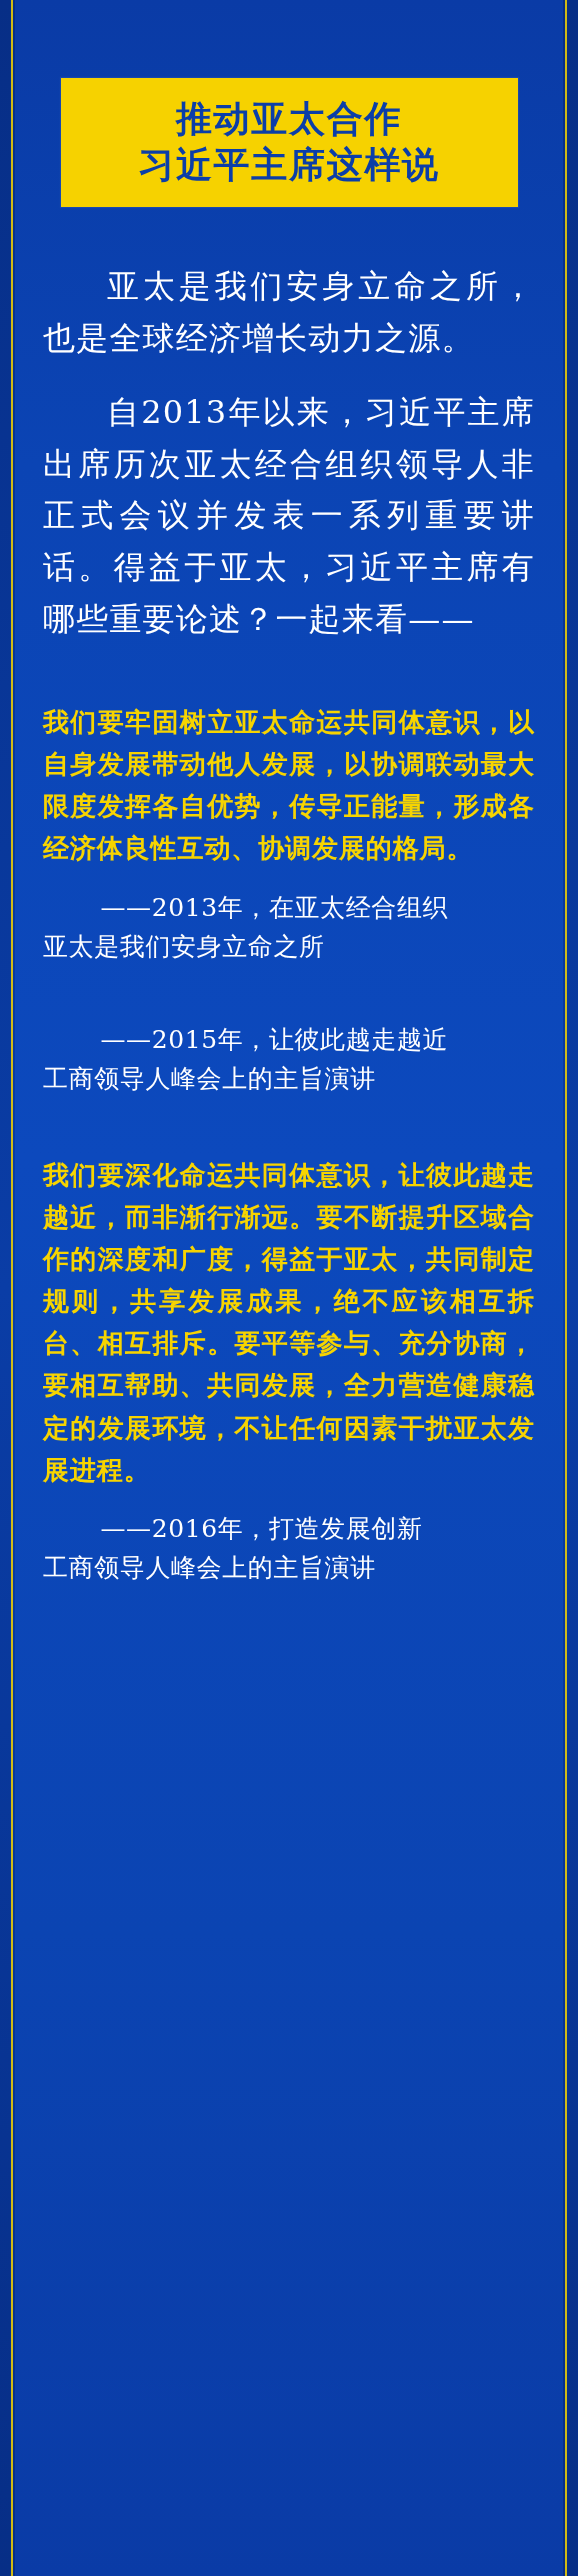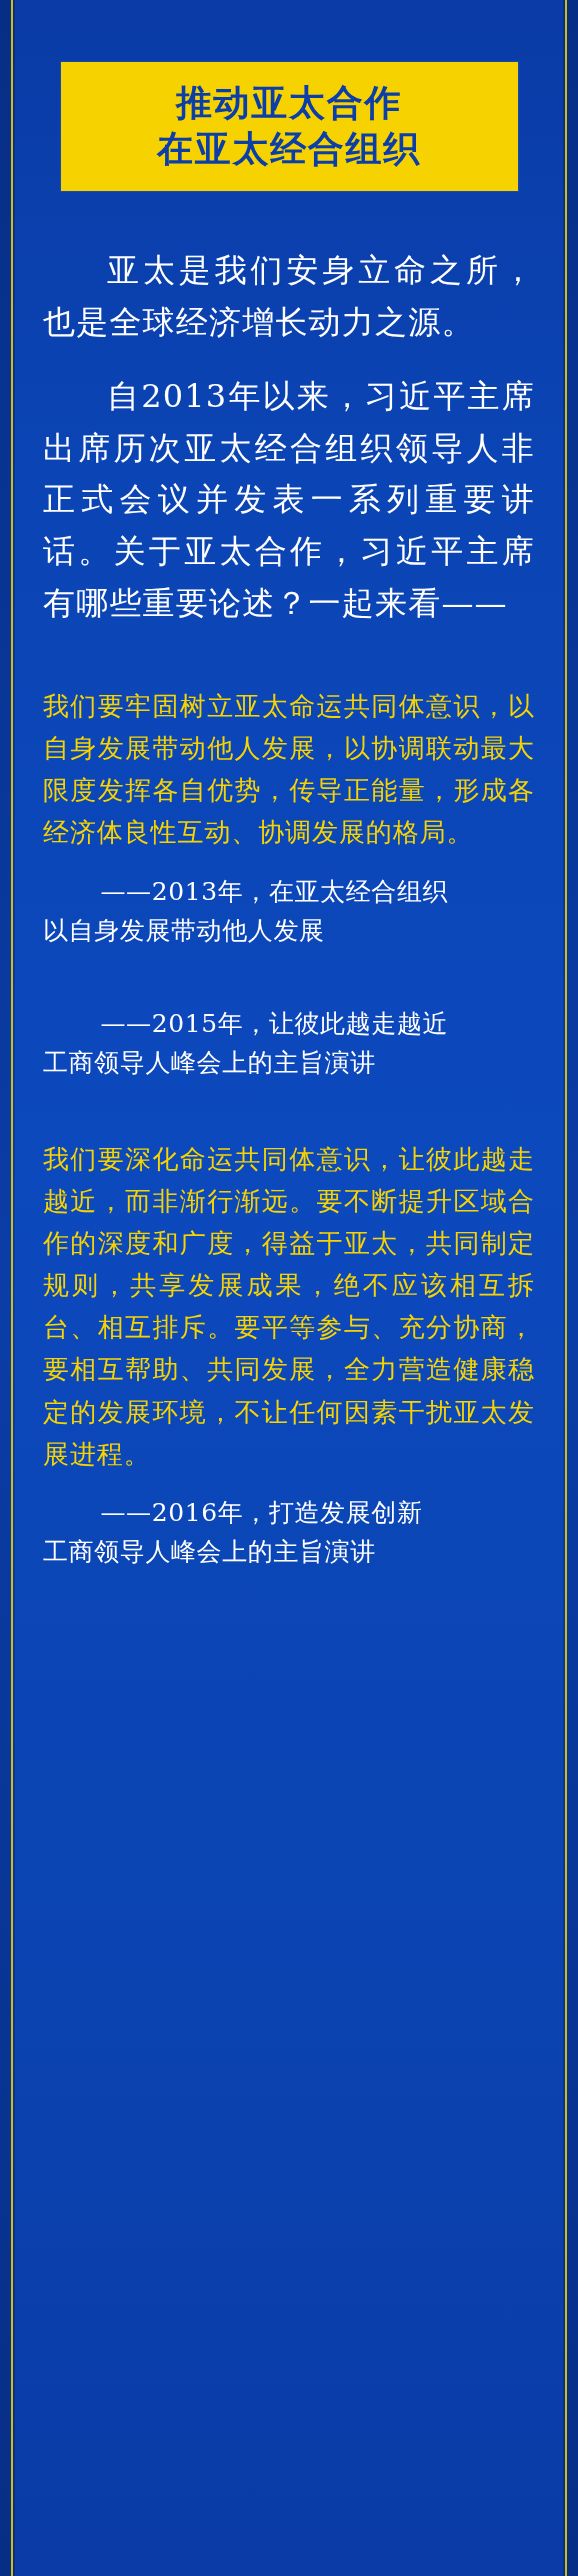--- a/index.html
+++ b/index.html
@@ -37,21 +37,21 @@
     bottom: 0;
     width: 1.7px;
     background: #f5d400;
     opacity: 0.85;
   }
   .rail.left .rail-line { right: 2.3px; }
   .rail.right .rail-line { left: 2.3px; }
 
   .content {
     position: relative;
-    margin: 0 auto;
+    margin: 16px auto;
     width: 578px;
     box-sizing: border-box;
     padding: 0 43px 69px 43px;
   }
 
   
   .banner-wrap {
     padding-top: 62px;
     display: flex;
     justify-content: center;
@@ -89,21 +89,21 @@
   }
   .lead p:last-child { margin-bottom: 0; }
 
   
   .quote-block {
     margin-top: 55px;
   }
   .quote-text {
     color: #f7d400;
     font-family: "DejaVu Serif", serif;
-    font-weight: normal;
+    font-weight: bold;
     font-size: 26px;
     line-height: 1.62;
     letter-spacing: 0.9px;
     text-align: justify;
     text-justify: inter-ideograph;
   }
   .attrib {
     margin-top: 19.6px;
     color: #ffffff;
     font-family: "DejaVu Serif", serif;
@@ -124,34 +124,34 @@
   </div>
   <div class="rail right">
     <div class="rail-line"></div>
   </div>
 
   <div class="content">
 
     <div class="banner-wrap">
       <div class="banner">
         <div class="line">推动亚太合作</div>
-        <div class="line">在亚太经合组织</div>
+        <div class="line">习近平主席这样说</div>
       </div>
     </div>
 
     <div class="lead">
       <p>亚太是我们安身立命之所，也是全球经济增长动力之源。</p>
-      <p>自2013年以来，习近平主席出席历次亚太经合组织领导人非正式会议并发表一系列重要讲话。关于亚太合作，习近平主席有哪些重要论述？一起来看——</p>
+      <p>自2013年以来，习近平主席出席历次亚太经合组织领导人非正式会议并发表一系列重要讲话。得益于亚太，习近平主席有哪些重要论述？一起来看——</p>
     </div>
 
     <div class="quote-block">
       <div class="quote-text">我们要牢固树立亚太命运共同体意识，以自身发展带动他人发展，以协调联动最大限度发挥各自优势，传导正能量，形成各经济体良性互动、协调发展的格局。</div>
       <div class="attrib">
         <span class="l1">——2013年，在亚太经合组织</span>
-        <span class="l2">以自身发展带动他人发展</span>
+        <span class="l2">亚太是我们安身立命之所</span>
       </div>
     </div>
 
 
     <div class="quote-block">
       <div class="attrib">
         <span class="l1">——2015年，让彼此越走越近</span>
         <span class="l2">工商领导人峰会上的主旨演讲</span>
       </div>
     </div>

